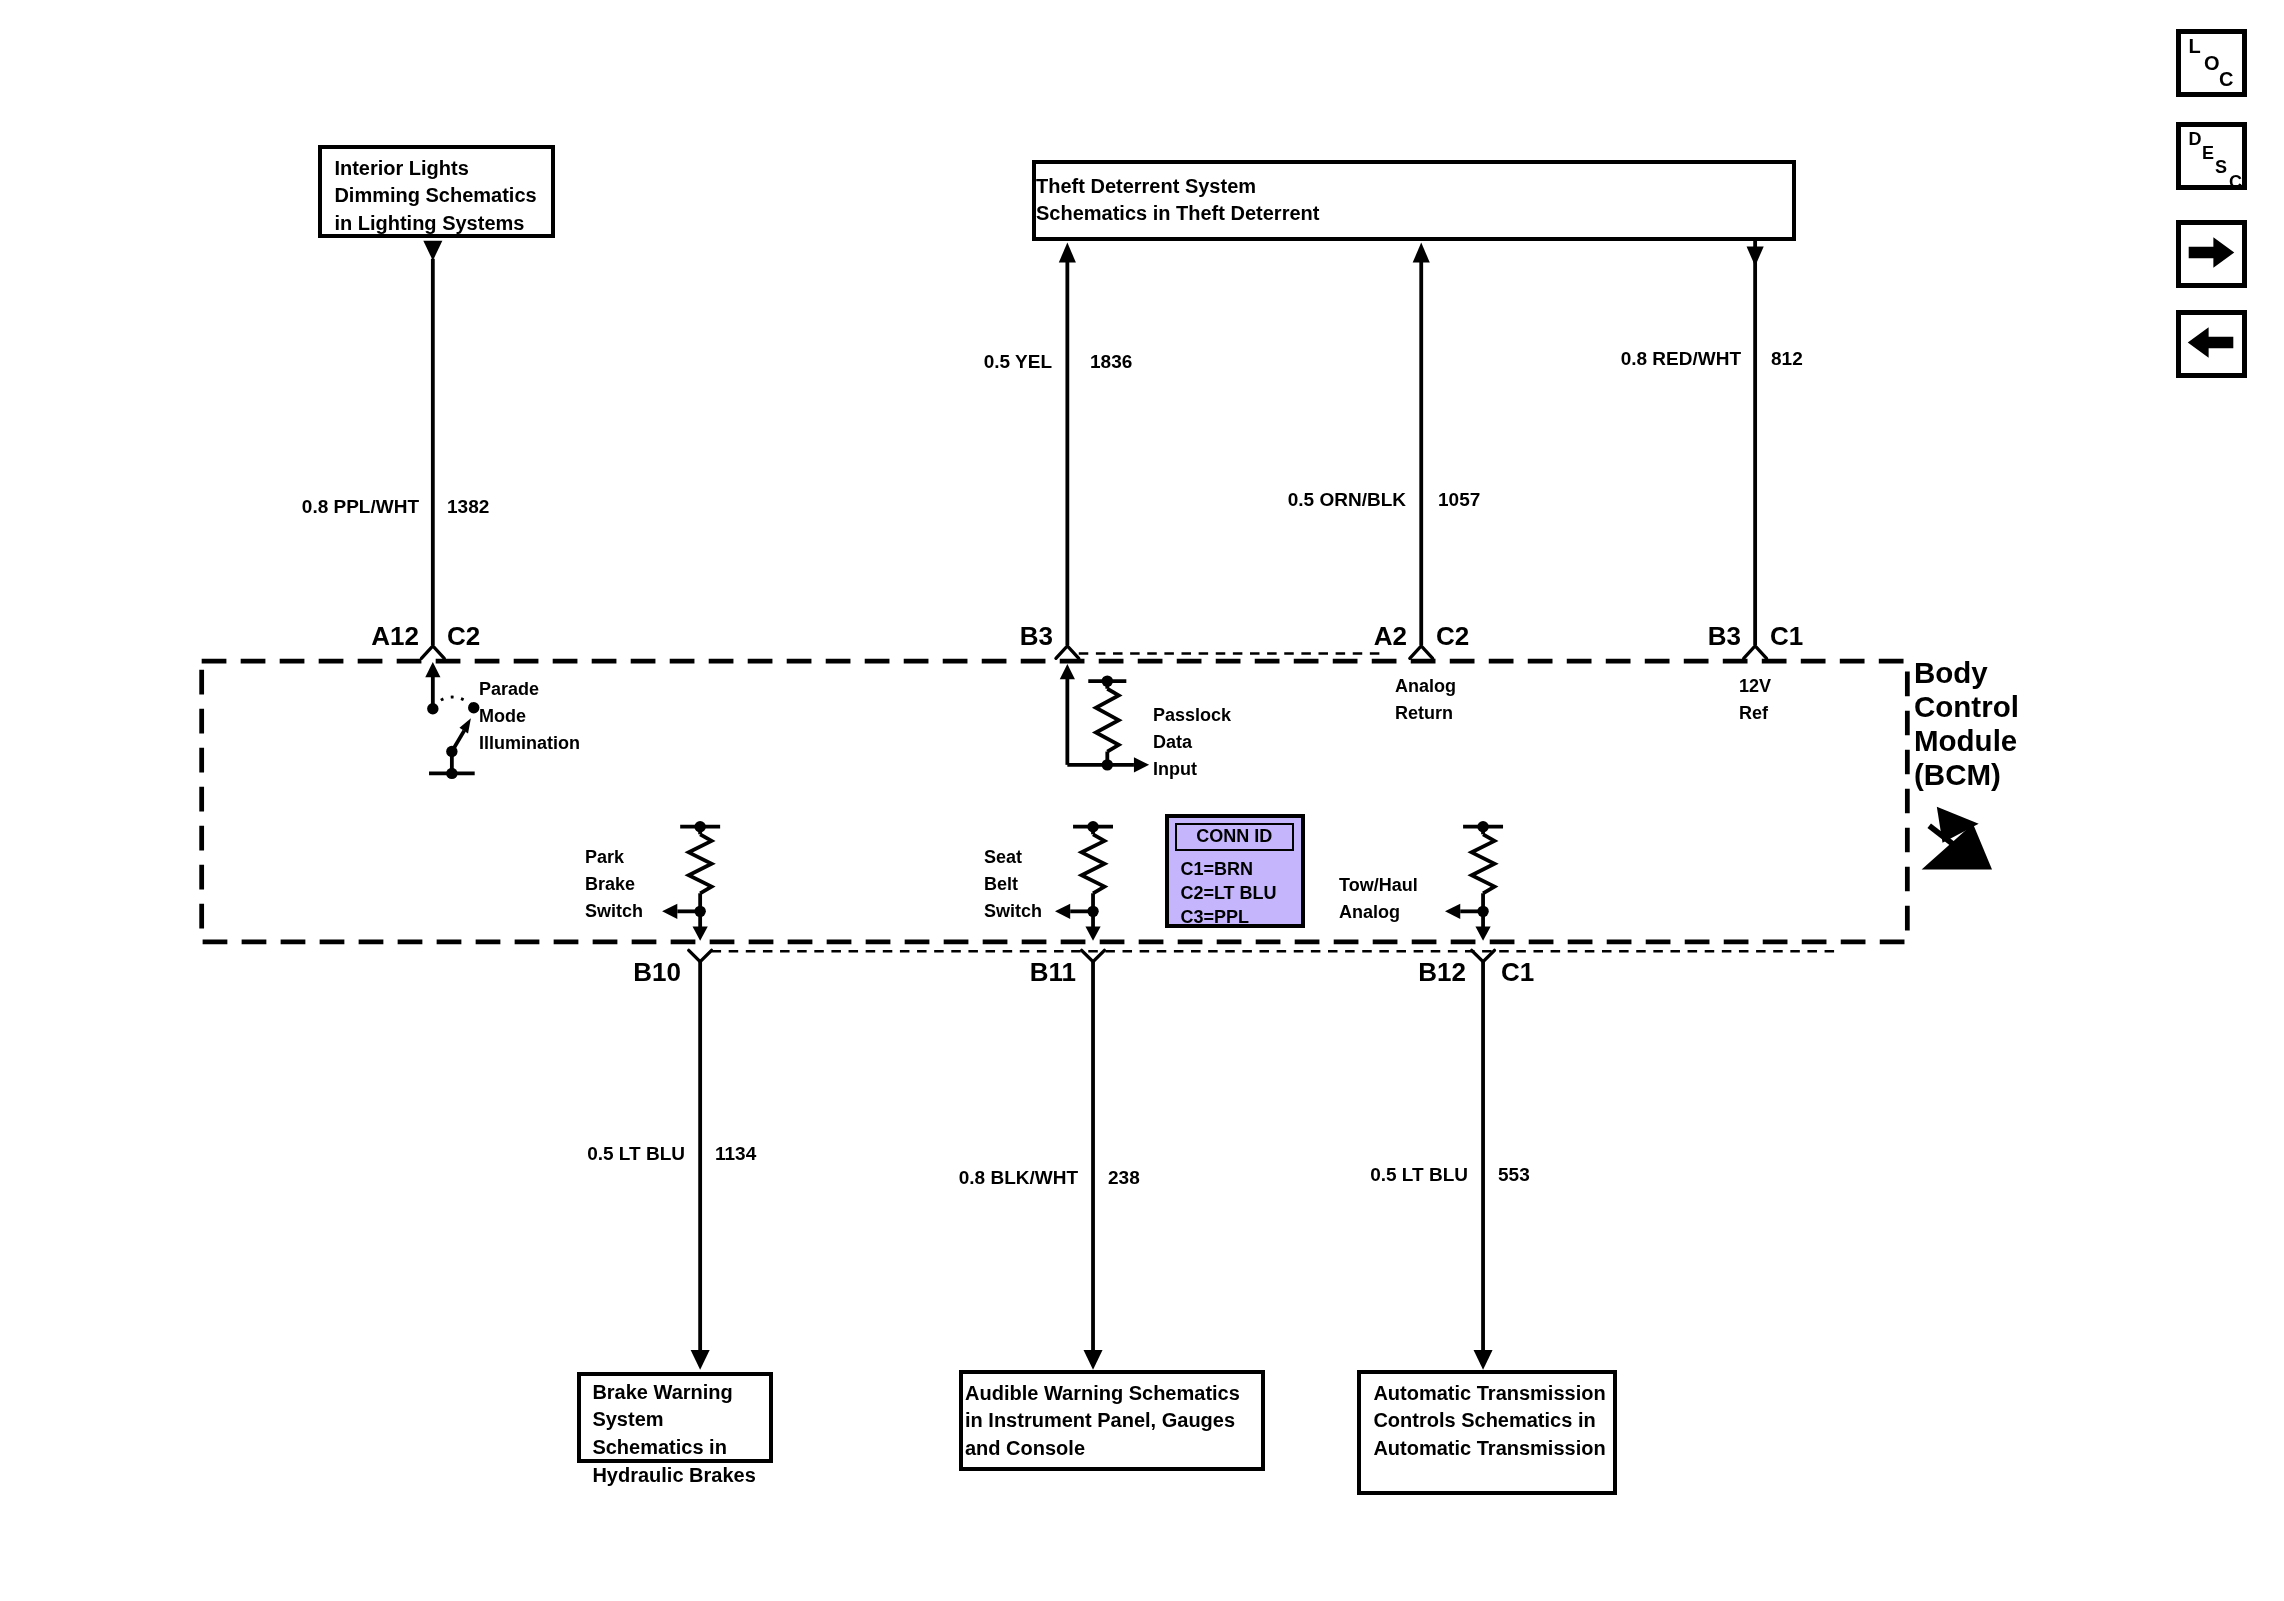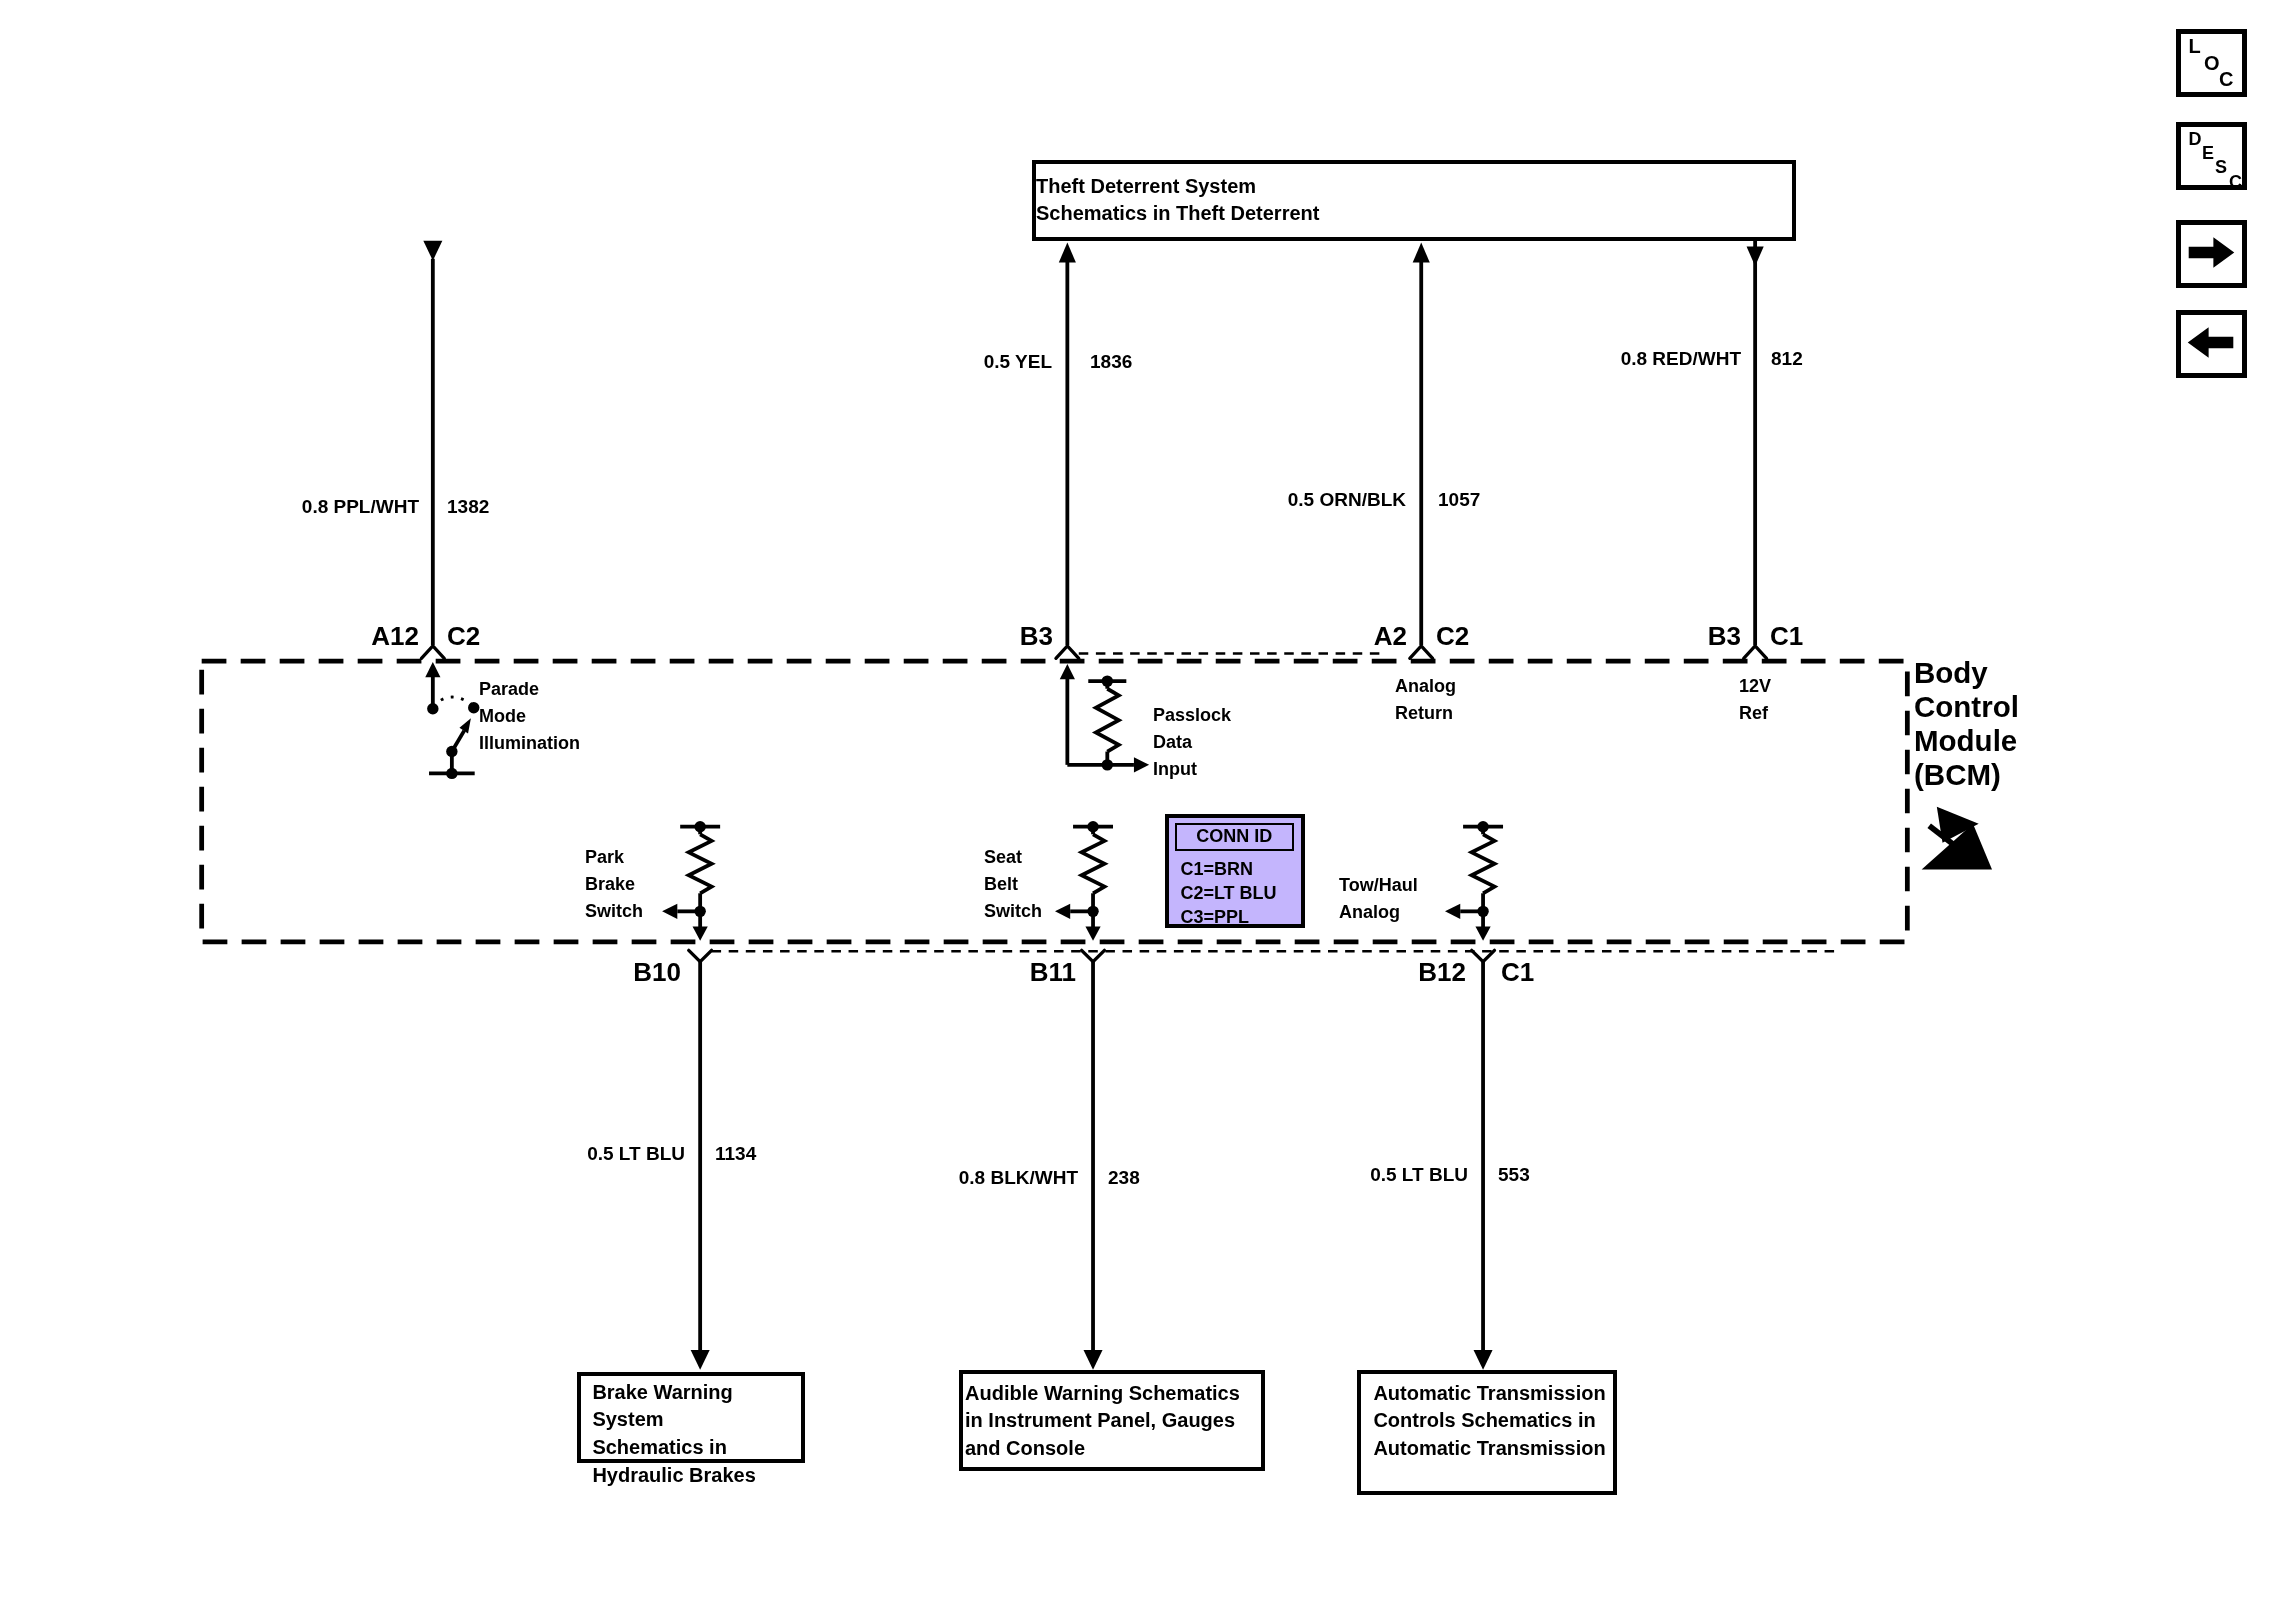--- a/index.html
+++ b/index.html
@@ -126,27 +126,32 @@
     </g>
 
     <g>
       <polygon points="2036,848 2080,866 2042,886" fill="#000"></polygon>
       <polygon points="2020,914 2094,914 2074,866" fill="#000"></polygon>
       <path d="M2028 868 L2064 896" stroke="#000" stroke-width="6" fill="none"></path>
       <path d="M2058 898 l10 -3 M2054 902 l9 2" stroke="#000" stroke-width="3" fill="none"></path>
     </g>
   </svg>
 
+  <div class="bx" style="left:318px;top:145px;width:237px;height:93px">
+    <div class="bxt" style="left:12.4px;top:5.7px">Interior Lights
+Dimming Schematics
+in Lighting Systems</div>
+  </div>
 
   <div class="bx" style="left:1032px;top:160px;width:764px;height:81px">
     <div class="bxt ctr" style="left:0;top:8.6px">Theft Deterrent System
 Schematics in Theft Deterrent</div>
   </div>
 
-  <div class="bx" style="left:577px;top:1372px;width:228px;height:91px">
+  <div class="bx" style="left:577px;top:1372px;width:196px;height:91px">
     <div class="bxt" style="left:11.4px;top:2.9px">Brake Warning System
 Schematics in
 Hydraulic Brakes</div>
   </div>
 
   <div class="bx" style="left:959px;top:1370px;width:306px;height:101px">
     <div class="bxt" style="left:2px;top:5.7px">Audible Warning Schematics
 in Instrument Panel, Gauges
 and Console</div>
   </div>

